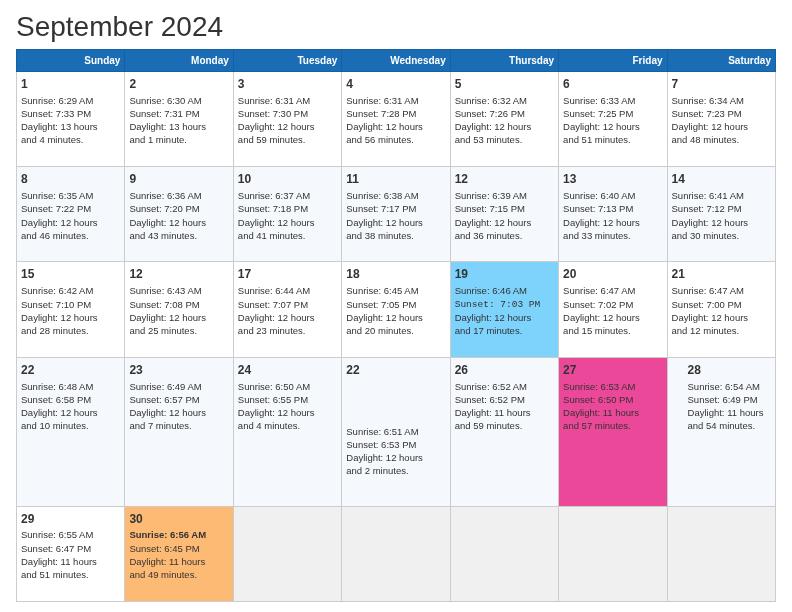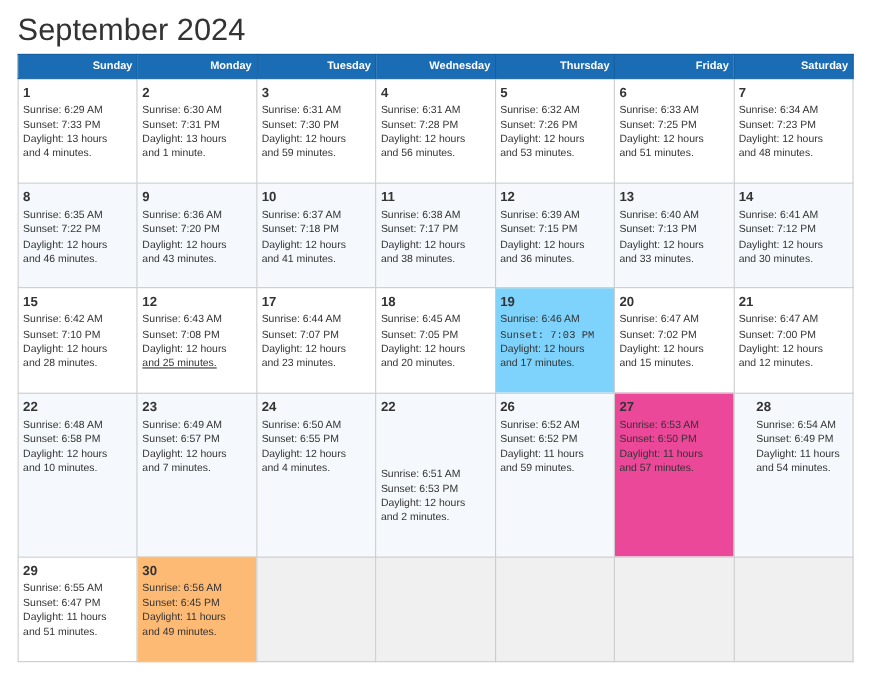--- a/index.html
+++ b/index.html
@@ -222,21 +222,21 @@
             <span style="display: block;">Sunrise: 6:42 AM</span>
             <span style="display: block;">Sunset: 7:10 PM</span>
             <span style="display: block;">Daylight: 12 hours</span>
             <span style="display: block;">and 28 minutes.</span>
           </td>
           <td style="background: rgb(255, 255, 255);">
             <span class="day-num">12</span>
             <span style="display: block;">Sunrise: 6:43 AM</span>
             <span style="display: block;">Sunset: 7:08 PM</span>
             <span style="display: block;">Daylight: 12 hours</span>
-            <span style="display: block; text-decoration: underline;">and 25 minutes.</span>
+            <span style="display: block;">and 25 minutes.</span>
           </td>
           <td style="background: rgb(255, 255, 255);">
             <span class="day-num">17</span>
             <span style="display: block;">Sunrise: 6:44 AM</span>
             <span style="display: block;">Sunset: 7:07 PM</span>
             <span style="display: block;">Daylight: 12 hours</span>
             <span style="display: block;">and 23 minutes.</span>
           </td>
           <td style="background: rgb(255, 255, 255);">
             <span class="day-num">18</span>
@@ -321,21 +321,21 @@
         <tr>
           <td style="background: rgb(255, 255, 255);">
             <span class="day-num">29</span>
             <span style="display: block;">Sunrise: 6:55 AM</span>
             <span style="display: block;">Sunset: 6:47 PM</span>
             <span style="display: block;">Daylight: 11 hours</span>
             <span style="display: block;">and 51 minutes.</span>
           </td>
           <td style="background: #fdba74;">
             <span class="day-num">30</span>
-            <span style="display: block;">Sunrise: 6:56 AM</span>
+            <span style="display: block; font-weight: bold;">Sunrise: 6:56 AM</span>
             <span style="display: block;">Sunset: 6:45 PM</span>
             <span style="display: block;">Daylight: 11 hours</span>
             <span style="display: block;">and 49 minutes.</span>
           </td>
           <td class="empty-cell" style="background: rgb(240, 240, 240);"></td>
           <td class="empty-cell" style="background: rgb(240, 240, 240);"></td>
           <td class="empty-cell" style="background: rgb(240, 240, 240);"></td>
           <td class="empty-cell" style="background: rgb(240, 240, 240);"></td>
           <td class="empty-cell" style="background: rgb(240, 240, 240);"></td>
         </tr>

